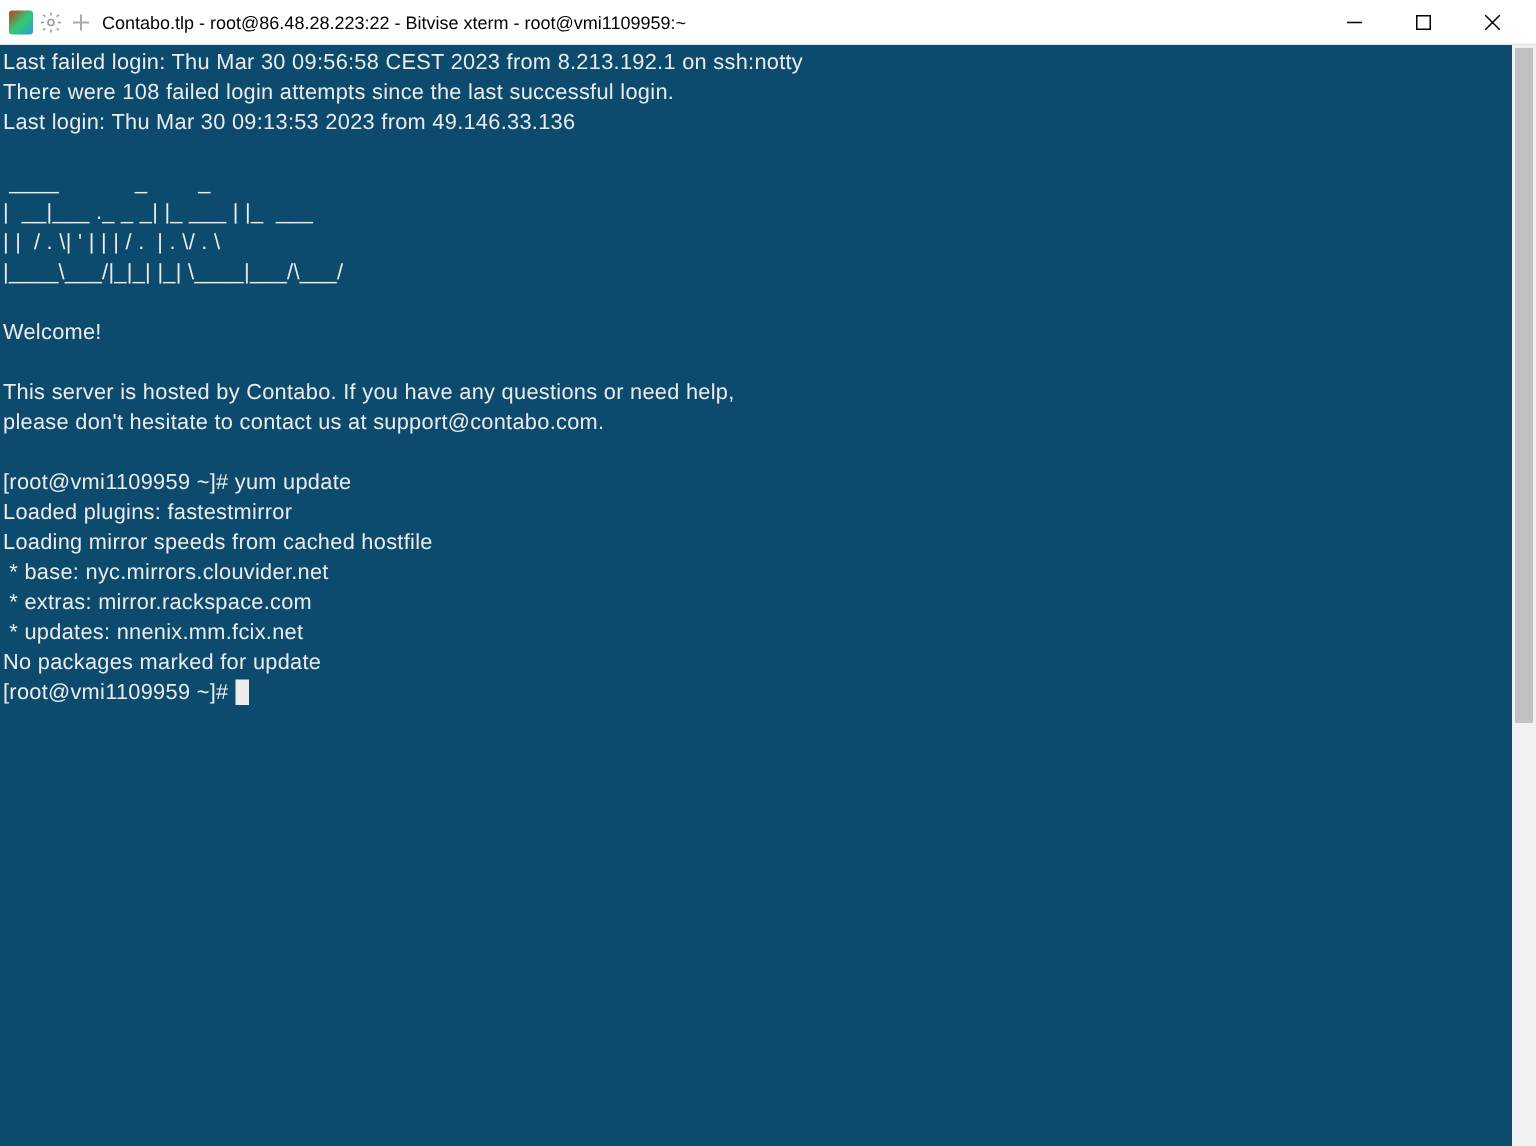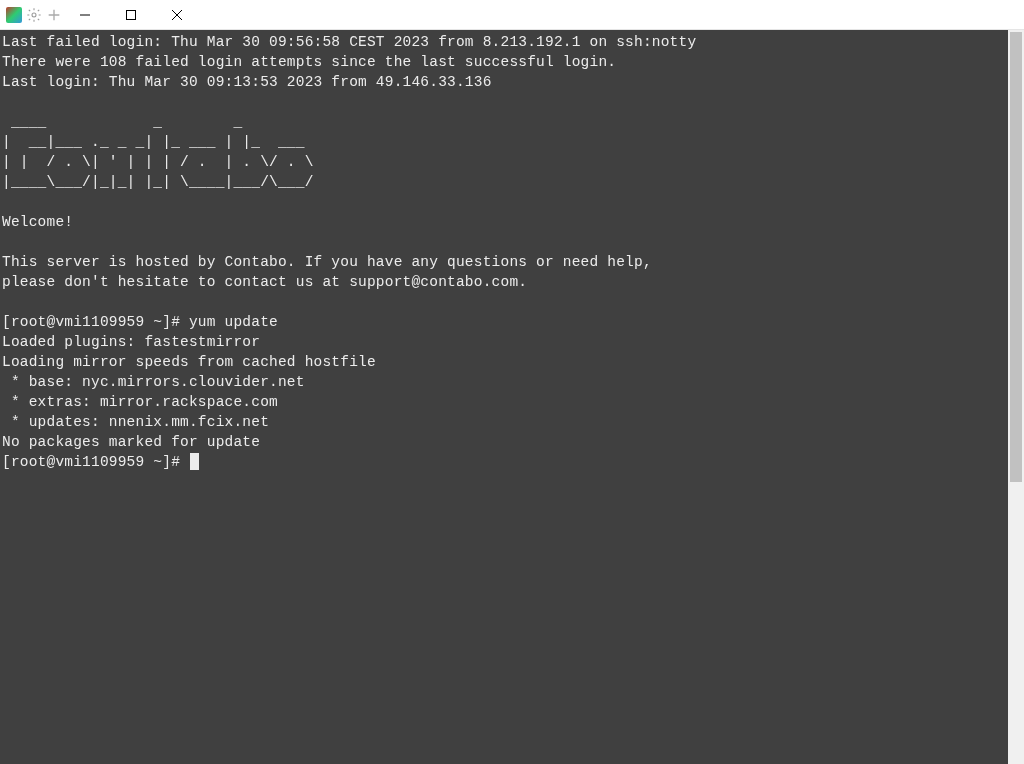--- a/index.html
+++ b/index.html
@@ -71,23 +71,23 @@
     .win-btn svg { stroke: #000; fill: none; }
     .terminal-wrap {
       flex: 1;
       background: #000;
       display: flex;
       position: relative;
       min-height: 0;
     }
     .terminal {
       flex: 1;
-      background: #404040;
+      background: #0c4a6e;
       color: #ececec;
-      font-family: Liberation Mono, monospace;
+      font-family: Liberation Sans, sans-serif;
       font-size: 14.5px;
       line-height: 1.38;
       white-space: pre;
       padding: 2px 0 0 2px;
       letter-spacing: 0.2px;
       overflow: hidden;
     }
     .scrollbar {
       width: 16px;
       background: #f0f0f0;
@@ -122,20 +122,21 @@
         <circle cx="12" cy="12" r="3"></circle>
         <path d="M12 2v3M12 19v3M4.2 4.2l2.1 2.1M17.7 17.7l2.1 2.1M2 12h3M19 12h3M4.2 19.8l2.1-2.1M17.7 6.3l2.1-2.1"></path>
       </svg>
     </span>
     <span class="app-icon">
       <svg width="16" height="16" viewBox="0 0 24 24" class="plus" stroke-width="2">
         <path d="M12 4v16M4 12h16"></path>
       </svg>
     </span>
   </div>
+  <div class="window-title">Contabo.tlp - root@86.48.28.223:22 - Bitvise xterm - root@vmi1109959:~</div>
   <div class="win-controls">
     <div class="win-btn">
       <svg width="10" height="10" viewBox="0 0 10 10">
           <path d="M0 5h10" stroke-width="1"></path>
         </svg>
     </div>
     <div class="win-btn">
       <svg width="10" height="10" viewBox="0 0 10 10">
           <rect x="0.5" y="0.5" width="9" height="9" stroke-width="1"></rect>
         </svg>

